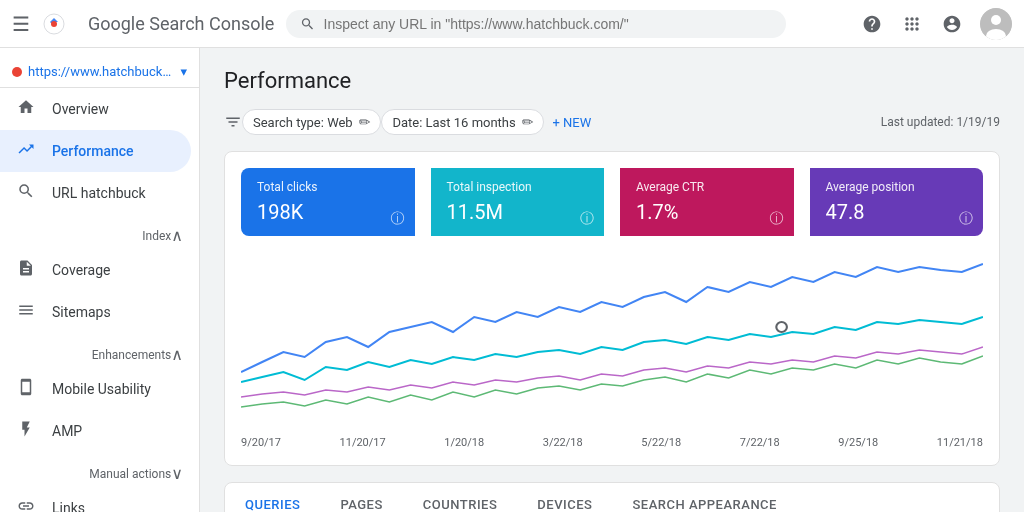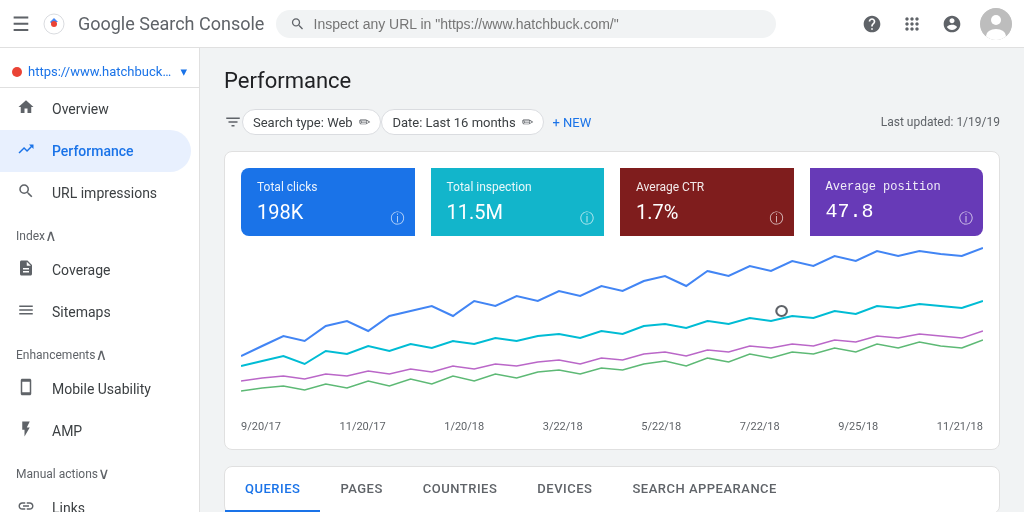--- a/index.html
+++ b/index.html
@@ -12,21 +12,21 @@
       height: 48px;
       background: #fff;
       padding: 0 12px;
       border-bottom: 1px solid #e0e0e0;
       position: fixed;
       top: 0; left: 0; right: 0;
       z-index: 100;
       gap: 12px;
     }
     .header-menu-icon { cursor: pointer; color: #5f6368; font-size: 20px; }
-    .header-logo { display: flex; align-items: center; gap: 12px; }
+    .header-logo { display: flex; align-items: center; gap: 22px; }
     .header-logo-text { font-size: 18px; color: #5f6368; white-space: nowrap; }
     .header-search {
       flex: 1;
       max-width: 500px;
       display: flex;
       align-items: center;
       background: #f1f3f4;
       border-radius: 24px;
       padding: 6px 14px;
       gap: 8px;
@@ -59,21 +59,21 @@
     .sidebar-url-bar .dot { width: 10px; height: 10px; background: #ea4335; border-radius: 50%; flex-shrink: 0; }
     .sidebar-url-text { flex: 1; overflow: hidden; text-overflow: ellipsis; white-space: nowrap; }
     .sidebar-item {
       display: flex; align-items: center; padding: 10px 16px;
       cursor: pointer; color: #3c4043; font-size: 14px; gap: 16px;
       border-radius: 0 24px 24px 0; margin-right: 8px;
       position: relative;
     }
     .sidebar-item.active { background: #e8f0fe; color: #1a73e8; font-weight: 500; }
     .sidebar-item .si-icon { width: 20px; text-align: center; font-size: 16px; }
-    .sidebar-section { padding: 8px 16px 4px; font-size: 12px; color: #5f6368; display: flex; align-items: center; justify-content: flex-start; margin-top: 4px; }
+    .sidebar-section { padding: 8px 16px 4px; font-size: 12px; color: #5f6368; display: flex; align-items: center; justify-content: flex-end; margin-top: 4px; }
     .sidebar-section-toggle { cursor: pointer; font-size: 16px; }
     .sidebar-sub { }
 
     
     .main-content { flex: 1; overflow-y: auto; padding: 20px 24px; }
     .page-title { font-size: 22px; font-weight: 400; color: #202124; margin-bottom: 16px; }
 
     
     .filter-bar { display: flex; align-items: center; margin-bottom: 16px; flex-wrap: wrap; }
     .filter-chip {
@@ -84,26 +84,26 @@
     }
     .filter-chip .chip-edit { color: #5f6368; font-size: 14px; }
     .new-btn {
       display: flex; align-items: flex-start; gap: 4px;
       color: #1a73e8; font-size: 13px; cursor: pointer; padding: 4px 8px;
       border-radius: 4px;
     }
     .last-updated { margin-left: auto; font-size: 12px; color: #5f6368; }
 
     
-    .metrics-row { display: flex; gap: 16px; border-radius: 8px; overflow: hidden; }
+    .metrics-row { display: flex; gap: 16px; margin-bottom: 16px; border-radius: 8px; overflow: hidden; }
     .metric-card { flex: 1; padding: 12px 16px; color: #fff; position: relative; }
     .metric-card.clicks { background: #1a73e8; }
     .metric-card.impressions { background: #12b5cb; }
-    .metric-card.ctr { background: #7f1d1d; }
-    .metric-card.position { background: #673ab7; font-family: Liberation Mono, monospace; }
+    .metric-card.ctr { background: #be185d; }
+    .metric-card.position { background: #673ab7; }
     .metric-label { font-size: 12px; margin-bottom: 6px; opacity: 0.9; }
     .metric-value { font-size: 20px; font-weight: 400; }
     .metric-info { position: absolute; bottom: 8px; right: 10px; font-size: 14px; opacity: 0.7; cursor: pointer; }
 
     
     .chart-container {
       background: #fff;
       border-radius: 8px;
       padding: 16px;
       margin-bottom: 16px;
@@ -193,21 +193,21 @@
       </span>
       <span>Performance</span>
     </div>
 
     <div class="sidebar-item">
       <span class="si-icon">
         <svg width="18" height="18" viewBox="0 0 24 24" fill="#5f6368">
             <path d="M15.5 14h-.79l-.28-.27A6.471 6.471 0 0 0 16 9.5 6.5 6.5 0 1 0 9.5 16c1.61 0 3.09-.59 4.23-1.57l.27.28v.79l5 4.99L20.49 19l-4.99-5zm-6 0C7.01 14 5 11.99 5 9.5S7.01 5 9.5 5 14 7.01 14 9.5 11.99 14 9.5 14z"></path>
           </svg>
       </span>
-      <span>URL impressions</span>
+      <span>URL hatchbuck</span>
     </div>
 
     <div class="sidebar-section">
       <span>Index</span>
       <span class="sidebar-section-toggle">∧</span>
     </div>
     <div class="sidebar-sub">
       <div class="sidebar-item">
         <span class="si-icon">
           <svg width="18" height="18" viewBox="0 0 24 24" fill="#5f6368">

